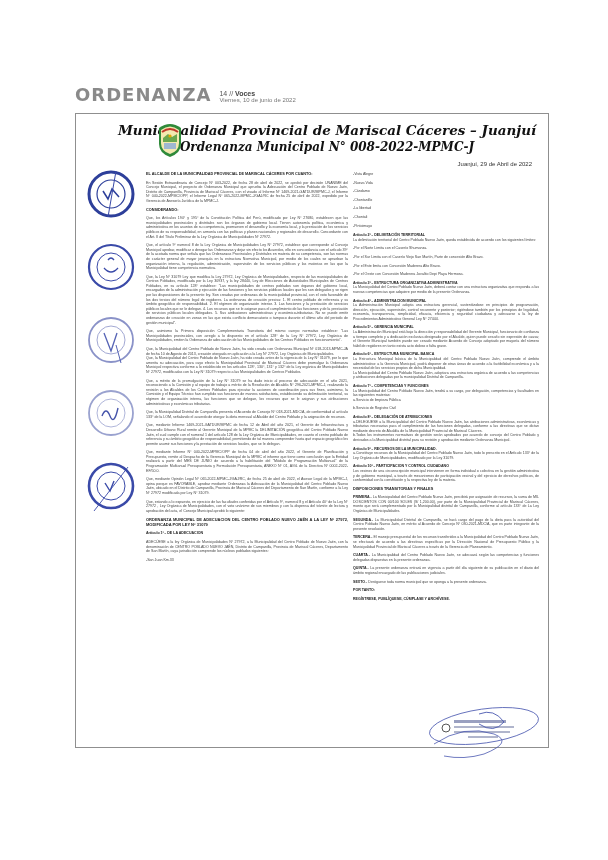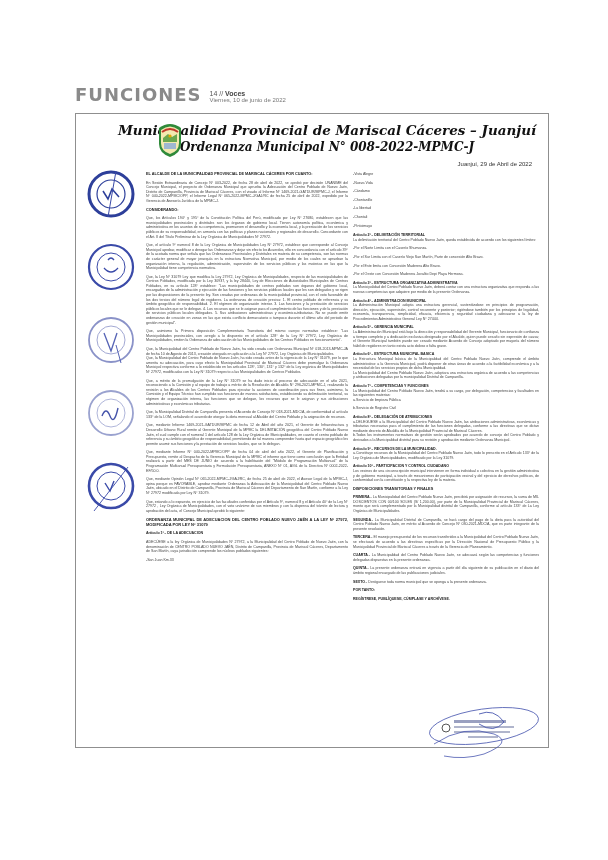--- a/index.html
+++ b/index.html
@@ -31,21 +31,21 @@
   .col .bold-lead { font-weight: bold; color: #222; }
   .col .big-bold { font-weight: bold; color: #222; font-size: 4px; line-height: 5px; }
   .list-line { margin: 0; }
   .signature { position: absolute; left: 85px; bottom: -4px; width: 120px; height: 58px; }
   .final-call { font-weight: bold; color: #222; }
 </style>
 </head>
 <body>
 
 <div class="page-header">
-  <div class="section-title">FUNCIONES</div>
+  <div class="section-title">ORDENANZA</div>
   <div class="pub-info">
     <div class="issue">
       <span>14</span>
       <span>//</span>
       <b>Voces</b>
     </div>
     <div>Viernes, 10 de junio de 2022</div>
   </div>
 </div>
 

